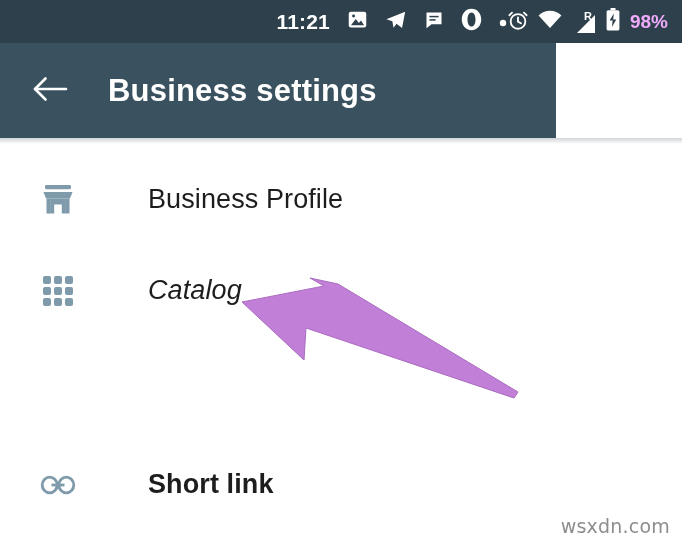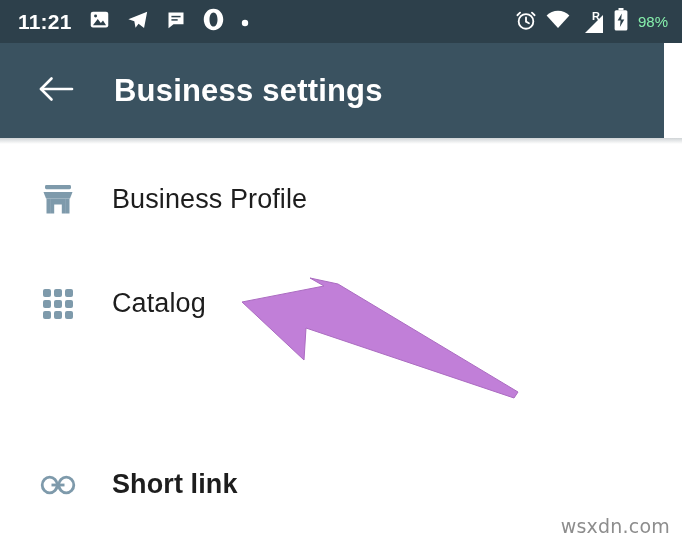--- a/index.html
+++ b/index.html
@@ -17,44 +17,44 @@
 
   
   #status-bar {
     position:absolute; top:0; left:0;
     width:682px; height:43px;
     background:#2d404b;
     display:flex; align-items:center;
     padding:0 14px 0 18px;
     color:#ffffff;
   }
-  #status-left { display:flex; align-items:center; gap:17px; flex:1; }
+  #status-left { display:flex; align-items:center; gap:17px; flex:1;justify-content:flex-end; }
   #status-right { display:flex; align-items:center; gap:9px; }
   .clock-text {
     font-size:21px; font-weight:bold; letter-spacing:0.2px;
     color:#ffffff; line-height:1;
   }
   .sb-icon { display:block; }
   .battery-pct {
-    font-size:15px; font-weight:normal; color:#86efac;
+    font-size:19px; font-weight:bold; color:#f0abfc;
     line-height:1; margin-left:1px;
   }
   .r-label {
     font-size:11px; font-weight:bold; color:#ffffff;
     position:absolute; top:-1px; left:13px; line-height:1;
   }
   .signal-wrap { position:relative; display:block; width:26px; height:20px; }
 
   
   #app-bar {
     position:absolute; top:43px; left:0;
-    width:664px; height:95px;
+    width:556px; height:95px;
     background:#3a5260;
     display:flex; align-items:center;
-    padding-left:30px;
+    padding-left:24px;
   }
   #back-button {
     width:52px; height:52px;
     display:flex; align-items:center; justify-content:center;
     cursor:pointer;
   }
   #page-title {
     margin-left:32px;
     color:#ffffff;
     font-size:31px;
@@ -73,20 +73,21 @@
   #settings-list {
     position:absolute; top:144px; left:0;
     width:682px; height:403px;
     background:#ffffff;
   }
   .list-item {
     position:absolute; left:0;
     width:682px; height:95px;
     display:flex; align-items:center;
     cursor:pointer;
+    gap:36px;
   }
   .list-icon {
     width:52px; min-width:52px;
     margin-left:32px;
     display:flex; align-items:center; justify-content:center;
   }
   .list-label {
     margin-left:28px;
     font-size:27px;
     color:#1d1d1d;
@@ -210,21 +211,21 @@
           <rect x="5" y="3" width="26" height="4.2" rx="1.4" fill="#7e9aab"></rect>
           <path d="M3.5 10 H32.5 L30 16.5 H6 Z" fill="#7e9aab"></path>
           <rect x="6.5" y="16.5" width="3.6" height="15" fill="#7e9aab"></rect>
           <rect x="25.9" y="16.5" width="3.6" height="15" fill="#7e9aab"></rect>
           <path d="M10.1 16.5 H25.9 V31.5 H21.8 V22.4 H14.2 V31.5 H10.1 Z" fill="#7e9aab"></path>
         </svg>
       </div>
       <div class="list-label">Business Profile</div>
     </div>
 
-    <div class="list-item" style="top:112px;">
+    <div class="list-item" style="top:99px;font-style:italic;">
       <div class="list-icon">
         <svg width="34" height="34" viewBox="0 0 34 34">
           <g fill="#7e9aab">
             <rect x="2" y="2" width="8" height="8" rx="2"></rect>
             <rect x="13" y="2" width="8" height="8" rx="2"></rect>
             <rect x="24" y="2" width="8" height="8" rx="2"></rect>
             <rect x="2" y="13" width="8" height="8" rx="2"></rect>
             <rect x="13" y="13" width="8" height="8" rx="2"></rect>
             <rect x="24" y="13" width="8" height="8" rx="2"></rect>
             <rect x="2" y="24" width="8" height="8" rx="2"></rect>

